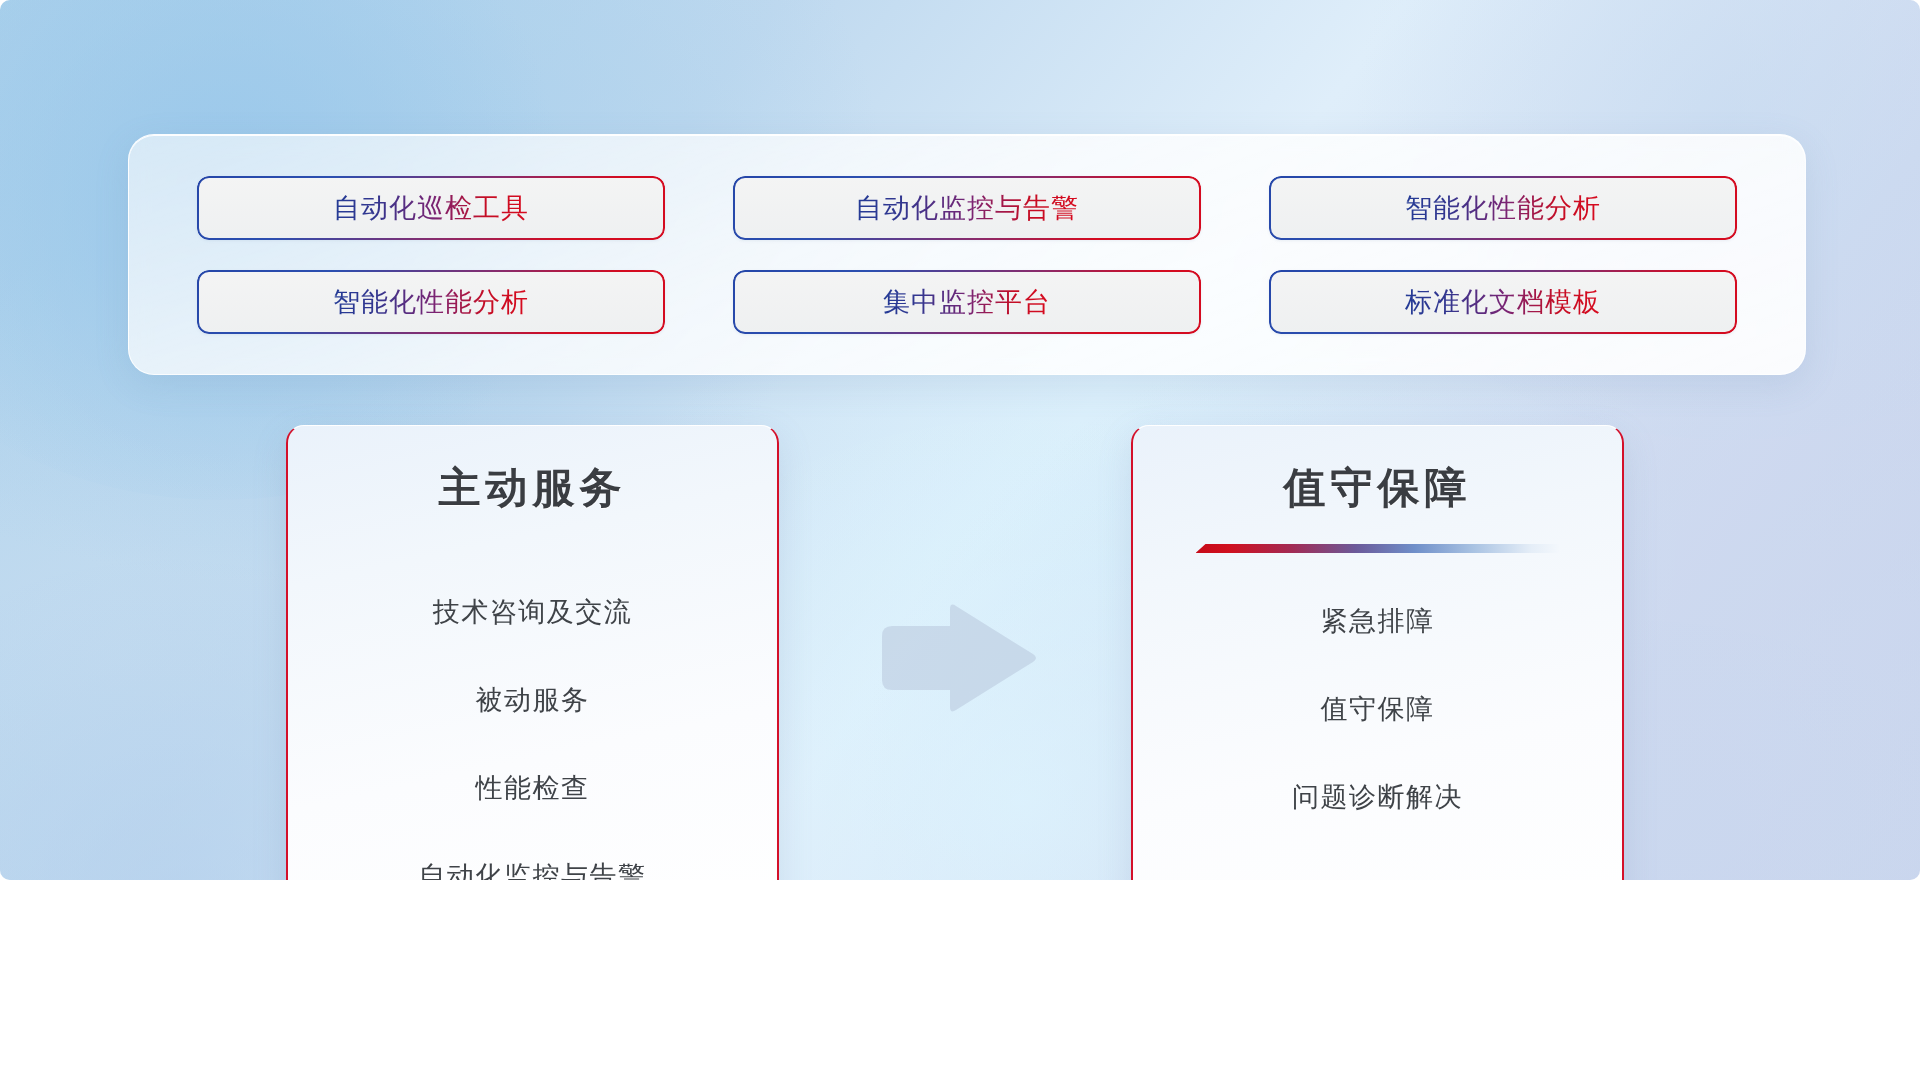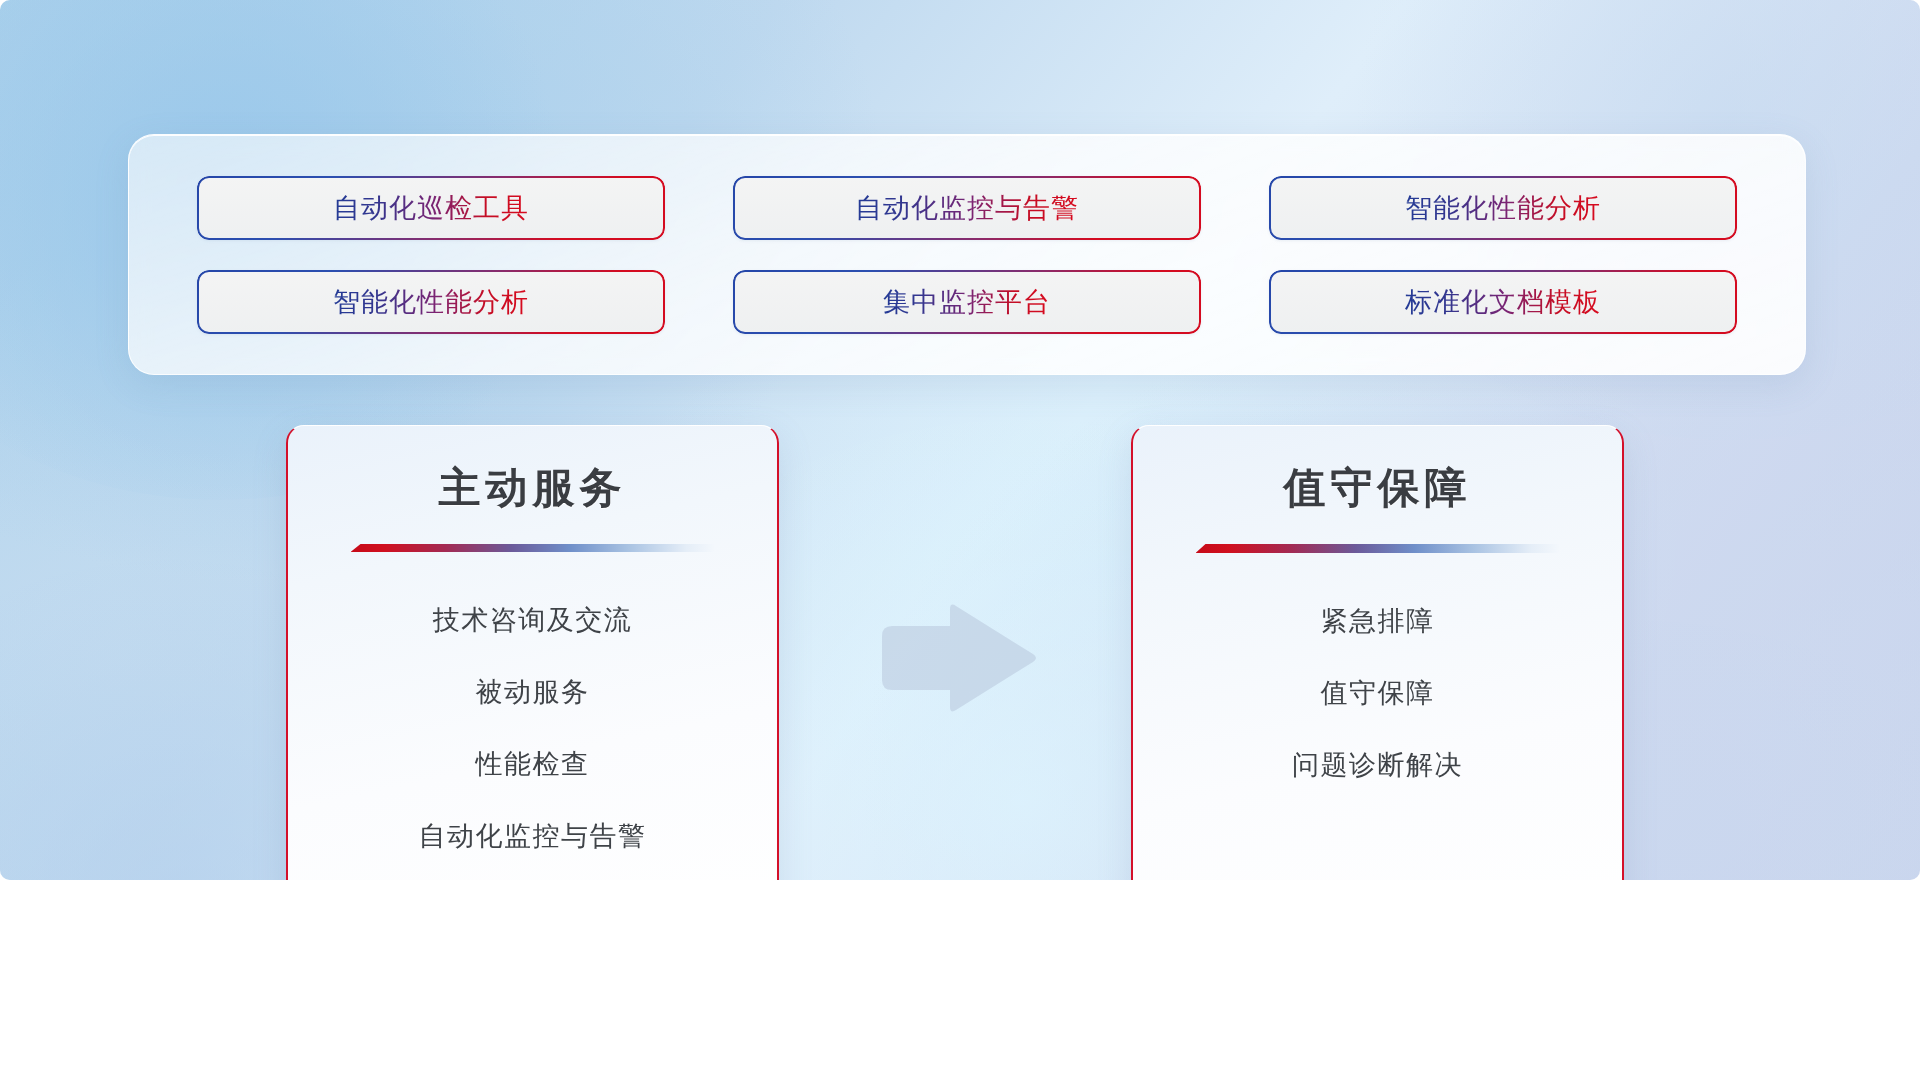--- a/index.html
+++ b/index.html
@@ -98,21 +98,21 @@
   
   .card-divider {
     position:relative; width:364px; height:9px; margin-top:28px;
     background:linear-gradient(90deg,#c60a18 0%,#d0101f 9%,#a32a53 26%,#6b5a9a 44%,#6f8fc9 60%,#a8c2e2 76%,rgba(200,218,238,0.35) 92%,rgba(200,218,238,0) 100%);
     clip-path:polygon(10px 0, 100% 0, 100% 100%, 0 100%);
     border-radius:0 3px 3px 0;
   }
 
   .card-list {
     margin-top:32px; width:100%;
-    display:flex; flex-direction:column; align-items:center; row-gap:0;
+    display:flex; flex-direction:column; align-items:center; row-gap:16px;
     list-style:none;
   }
   .card-list li {
     font-size:27px; color:#3f4348; letter-spacing:1.5px;
     line-height:72px; white-space:nowrap;
   }
 
   
   #flow-arrow {
     position:absolute; left:876px; top:602px; width:162px; height:110px;

